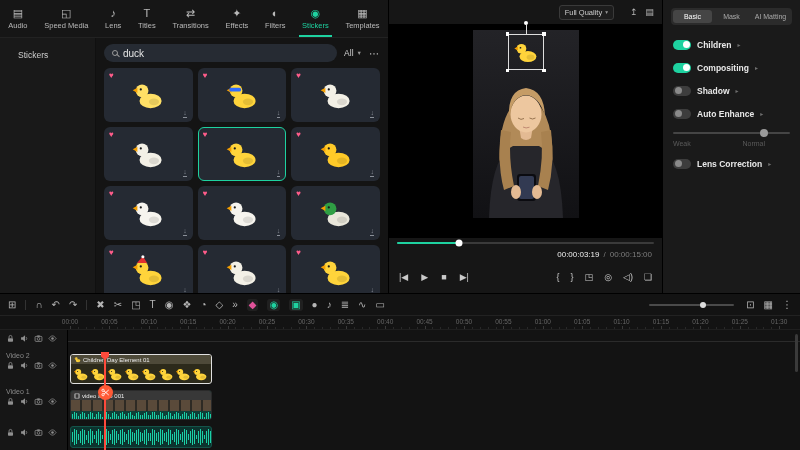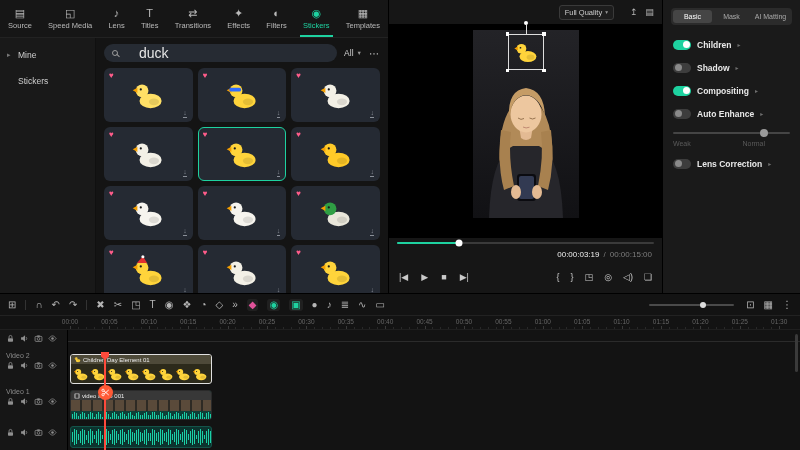--- a/index.html
+++ b/index.html
@@ -18,21 +18,21 @@
 .nav-tab.active::after{content:"";position:absolute;left:5px;right:5px;bottom:0;height:2px;background:#1ed2a0;}
 #sidebar{position:absolute;left:0;top:38px;width:96px;bottom:0;background:#191919;border-right:1px solid #101010;padding-top:4px;}
 .side-item{display:flex;align-items:center;gap:4px;height:26px;padding:0 7px;color:#cfcfcf;font-size:8.5px;white-space:nowrap;}
 .side-item .chev{color:#777;font-size:7px;width:7px;}
 .ai-badge{background:#1ed2a0;color:#04140e;font-size:6px;font-weight:bold;padding:1px 3px;border-radius:3px;}
 #browser{position:absolute;left:96px;top:38px;right:0;bottom:0;background:#141414;}
 #search-row{display:flex;align-items:center;gap:7px;padding:6px 8px;height:30px;}
 #search-box{flex:1;display:flex;align-items:center;gap:5px;background:#262b33;border-radius:10px;height:18px;padding:0 8px;}
 .mag{width:6px;height:6px;border:1.2px solid #9a9a9a;border-radius:50%;position:relative;flex:0 0 auto;}
 .mag::after{content:"";position:absolute;width:4px;height:1.2px;background:#9a9a9a;transform:rotate(45deg);right:-3px;bottom:-1px;}
-#search-input{flex:1;background:transparent;border:none;outline:none;color:#e5e5e5;font-size:14px;font-family:inherit;min-width:0;margin-left:16px;}
+#search-input{flex:1;background:transparent;border:none;outline:none;color:#e5e5e5;font-size:10px;font-family:inherit;min-width:0;}
 #filter-btn{display:flex;align-items:center;gap:3px;color:#cfcfcf;font-size:8.5px;cursor:pointer;}
 .funnel{font-size:5.5px;color:#9a9a9a;}
 #more-btn{color:#cfcfcf;font-size:10px;letter-spacing:1px;cursor:pointer;}
 #grid{position:absolute;left:8px;right:8px;top:30px;bottom:0;display:grid;grid-template-columns:repeat(3,1fr);grid-auto-rows:54px;gap:5px;overflow:hidden;}
 .cell{background:#252a33;border-radius:6px;position:relative;display:flex;align-items:center;justify-content:center;border:1.5px solid transparent;cursor:pointer;}
 .cell.selected{border-color:#1ed2a0;}
 .cell .heart{position:absolute;left:4px;top:3px;color:#ff5c8a;font-size:8px;line-height:8px;}
 .cell .dl{position:absolute;right:5px;bottom:3px;color:#8a8f98;font-size:7px;line-height:8px;border-bottom:1px solid #8a8f98;}
 .cell .duck{line-height:0;}
 
@@ -139,21 +139,21 @@
 </style>
 </head>
 <body>
 
 <div id="app">
 
   <div id="left-panel">
     <div id="top-nav">
         <div class="nav-tab">
           <span class="ic">▤</span>
-          <span class="lb">Source</span>
+          <span class="lb">Audio</span>
         </div>
         <div class="nav-tab">
           <span class="ic">◱</span>
           <span class="lb">Speed Media</span>
         </div>
         <div class="nav-tab">
           <span class="ic">♪</span>
           <span class="lb">Lens</span>
         </div>
         <div class="nav-tab">
@@ -175,24 +175,20 @@
         <div class="nav-tab active">
           <span class="ic">◉</span>
           <span class="lb">Stickers</span>
         </div>
         <div class="nav-tab">
           <span class="ic">▦</span>
           <span class="lb">Templates</span>
         </div>
       </div>
     <div id="sidebar">
-        <div class="side-item">
-          <span class="chev">▸</span>
-          <span>Mine</span>
-        </div>
         <div class="side-item">
           <span class="chev"></span>
           <span>Stickers</span>
         </div>
       </div>
     <div id="browser">
       <div id="search-row">
         <div id="search-box">
           <span class="mag"></span>
           <input id="search-input" value="duck" style="">
@@ -461,31 +457,31 @@
       </div>
     <div id="prop-rows">
         <div class="prop-row">
           <div class="toggle on">
             <div class="knob"></div>
           </div>
           <span class="prop-label">Children</span>
           <span class="prop-caret">▸</span>
         </div>
         <div class="prop-row">
+          <div class="toggle on">
+            <div class="knob"></div>
+          </div>
+          <span class="prop-label">Compositing</span>
+          <span class="prop-caret">▸</span>
+        </div>
+        <div class="prop-row">
           <div class="toggle">
             <div class="knob"></div>
           </div>
           <span class="prop-label">Shadow</span>
-          <span class="prop-caret">▸</span>
-        </div>
-        <div class="prop-row">
-          <div class="toggle on">
-            <div class="knob"></div>
-          </div>
-          <span class="prop-label">Compositing</span>
           <span class="prop-caret">▸</span>
         </div>
         <div class="prop-row">
           <div class="toggle">
             <div class="knob"></div>
           </div>
           <span class="prop-label">Auto Enhance</span>
           <span class="prop-caret">▸</span>
         </div>
       </div>

